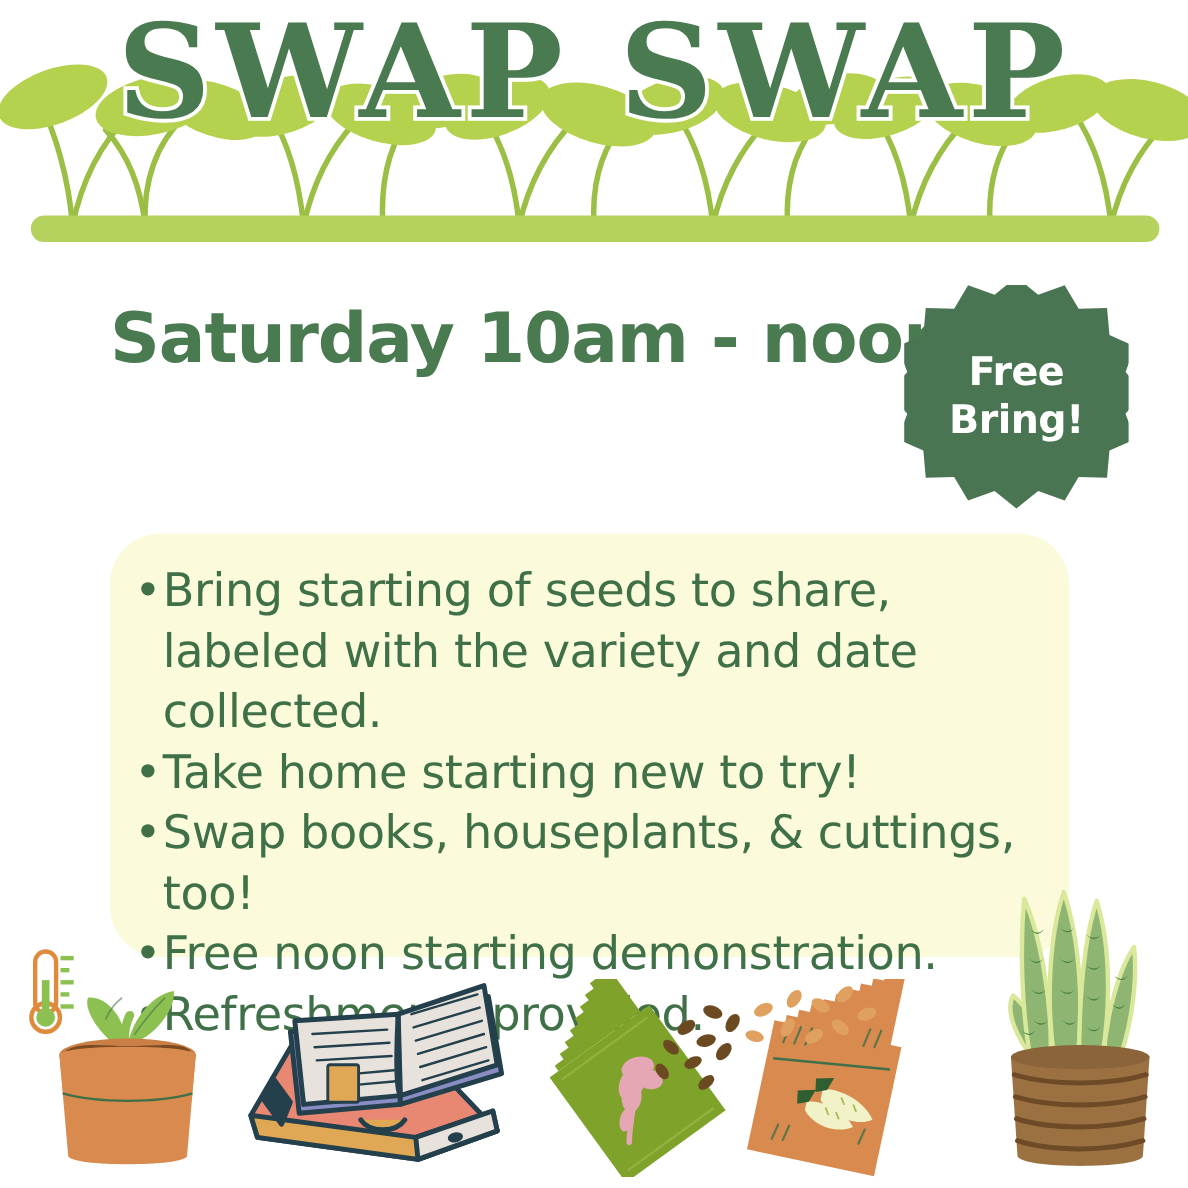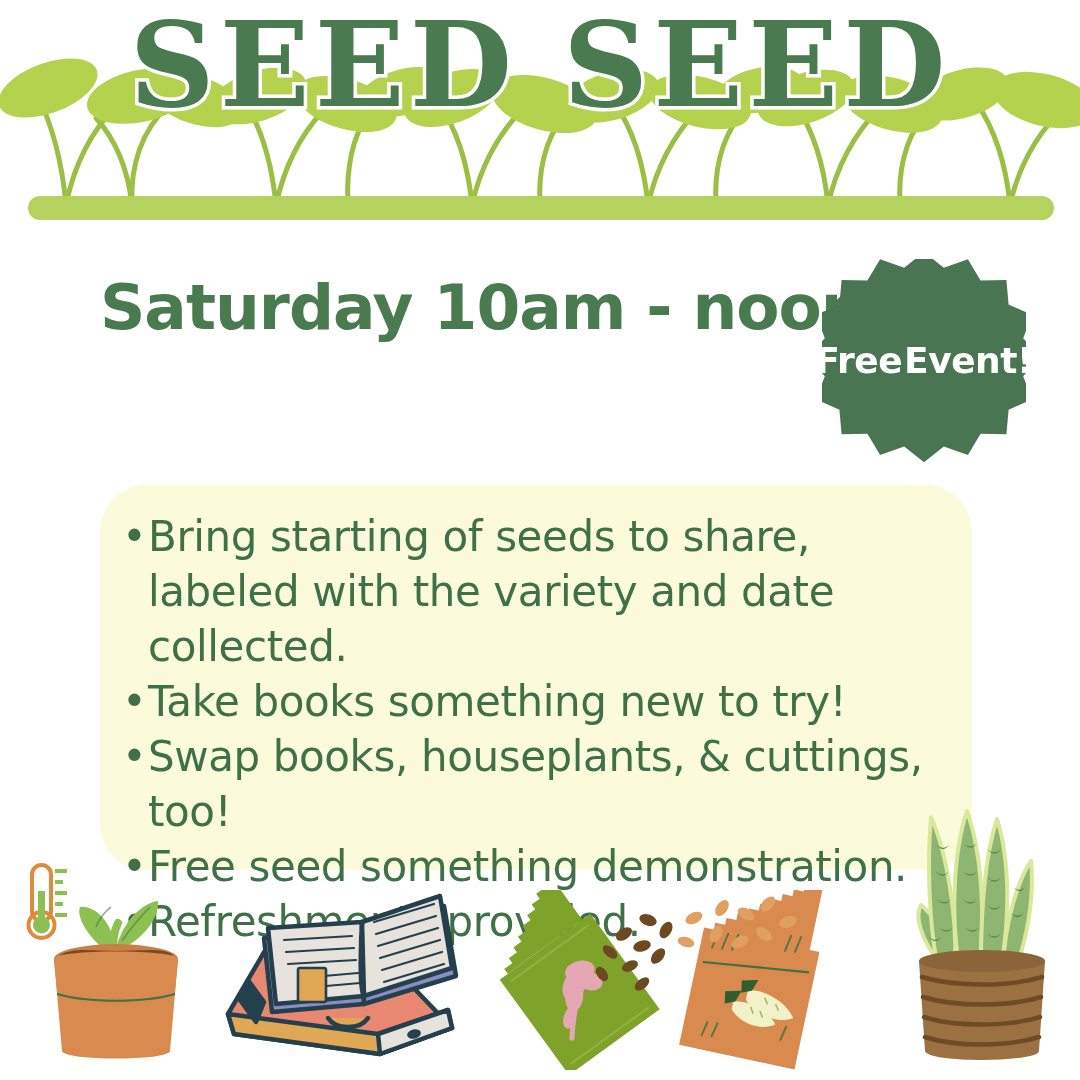--- a/index.html
+++ b/index.html
@@ -80,21 +80,21 @@
     left: 0;
     top: 0;
   }
   #badge-text {
     position: absolute;
     left: 0;
     top: 0;
     width: 204px;
     height: 204px;
     display: flex;
-    flex-direction: row;
+    flex-direction: column;
     align-items: center;
     justify-content: center;
     gap: 2px;
   }
   .badge-line {
     font-family: "DejaVu Sans", "Liberation Sans", sans-serif;
     font-weight: 700;
     font-size: 36px;
     line-height: 42px;
     color: #ffffff;
@@ -191,59 +191,59 @@
         <ellipse cx="700" cy="102" rx="52" ry="25" transform="rotate(14 700 102)"></ellipse>
         <ellipse cx="760" cy="90" rx="44" ry="22" transform="rotate(-12 760 90)"></ellipse>
         <ellipse cx="806" cy="98" rx="50" ry="25" transform="rotate(-18 806 98)"></ellipse>
         <ellipse cx="892" cy="104" rx="52" ry="26" transform="rotate(16 892 104)"></ellipse>
         <ellipse cx="962" cy="94" rx="48" ry="24" transform="rotate(-16 962 94)"></ellipse>
         <ellipse cx="1044" cy="100" rx="52" ry="26" transform="rotate(14 1044 100)"></ellipse>
       </g>
       <rect x="28" y="196" width="1026" height="24" rx="12" fill="#B5D25E"></rect>
     </svg>
 
-    <div id="poster-title">SEED SEED</div>
+    <div id="poster-title">SWAP SWAP</div>
   </div>
 
   <div id="event-details">
     <div class="detail-line">Saturday  10am - noon</div>
   </div>
 
   <div id="free-badge">
     <svg width="204" height="204" viewBox="0 0 204 204">
       <polygon fill="#4A7552" points="
         102,2 121.8,18.6 145.9,9.6 158.6,31.9 184.4,31.2 186.6,56.9 210,67.6 201.2,91.8
         217.9,111.6 201.2,131.4 210,155.6 186.6,166.3 184.4,192 158.6,191.3 145.9,213.6
         121.8,204.6 102,221.2 82.2,204.6 58.1,213.6 45.4,191.3 19.6,192 17.4,166.3
         -6,155.6 2.8,131.4 -13.9,111.6 2.8,91.8 -6,67.6 17.4,56.9 19.6,31.2 45.4,31.9
         58.1,9.6 82.2,18.6" transform="translate(0,-9) scale(1,0.96)"></polygon>
     </svg>
     <div id="badge-text">
       <div class="badge-line">Free</div>
-      <div class="badge-line">Event!</div>
+      <div class="badge-line">Bring!</div>
     </div>
   </div>
 
   <div id="bullet-panel">
     <ul id="bullet-list">
       <li class="bullet-item">
         <span class="bullet-dot">•</span>
         <span class="bullet-text">Bring starting of seeds to share, labeled with the variety and date collected.</span>
       </li>
       <li class="bullet-item">
         <span class="bullet-dot">•</span>
-        <span class="bullet-text">Take books something new to try!</span>
+        <span class="bullet-text">Take home starting new to try!</span>
       </li>
       <li class="bullet-item">
         <span class="bullet-dot">•</span>
         <span class="bullet-text">Swap books, houseplants, &amp; cuttings, too!</span>
       </li>
       <li class="bullet-item">
         <span class="bullet-dot">•</span>
-        <span class="bullet-text">Free seed something demonstration.</span>
+        <span class="bullet-text">Free noon starting demonstration.</span>
       </li>
       <li class="bullet-item">
         <span class="bullet-dot">•</span>
         <span class="bullet-text">Refreshments provided.</span>
       </li>
     </ul>
   </div>
 
   <svg class="illo" id="illo-pot" viewBox="0 0 200 215">
     <g>

